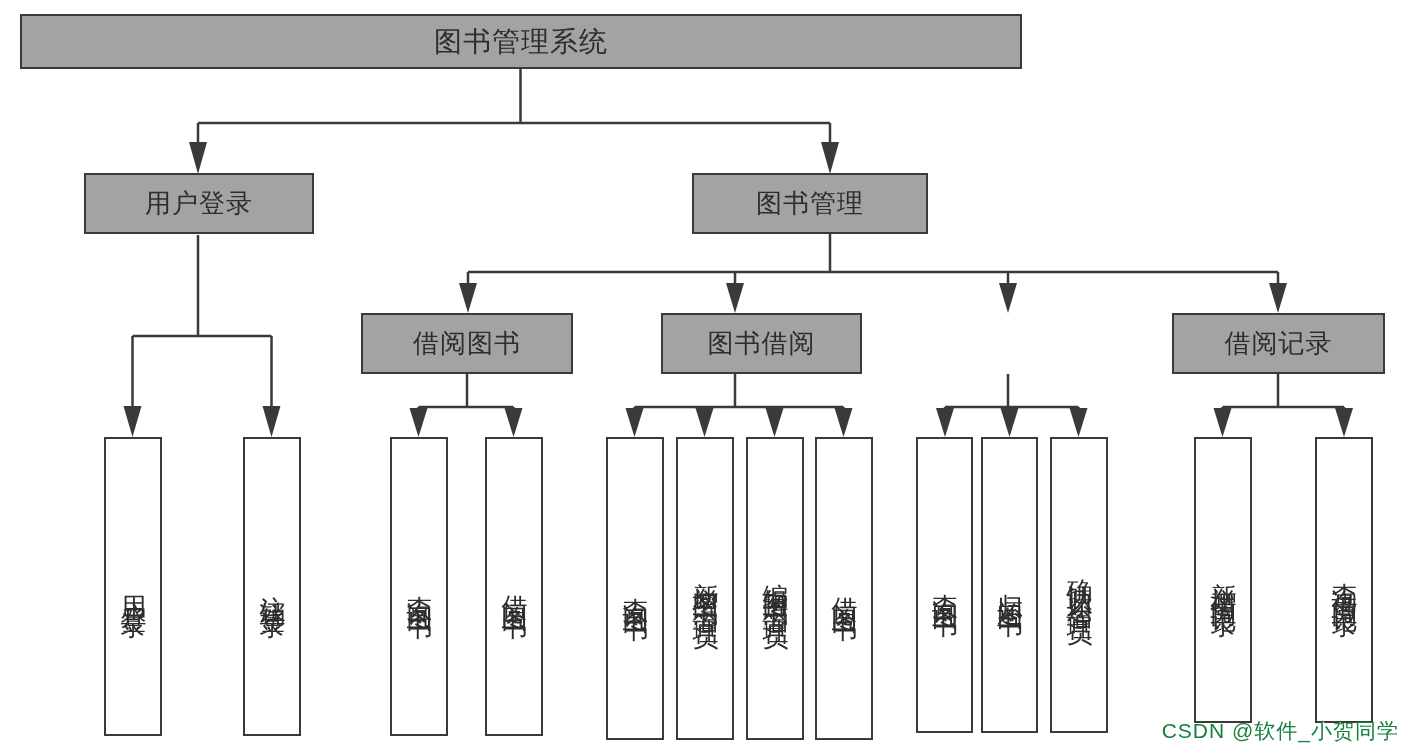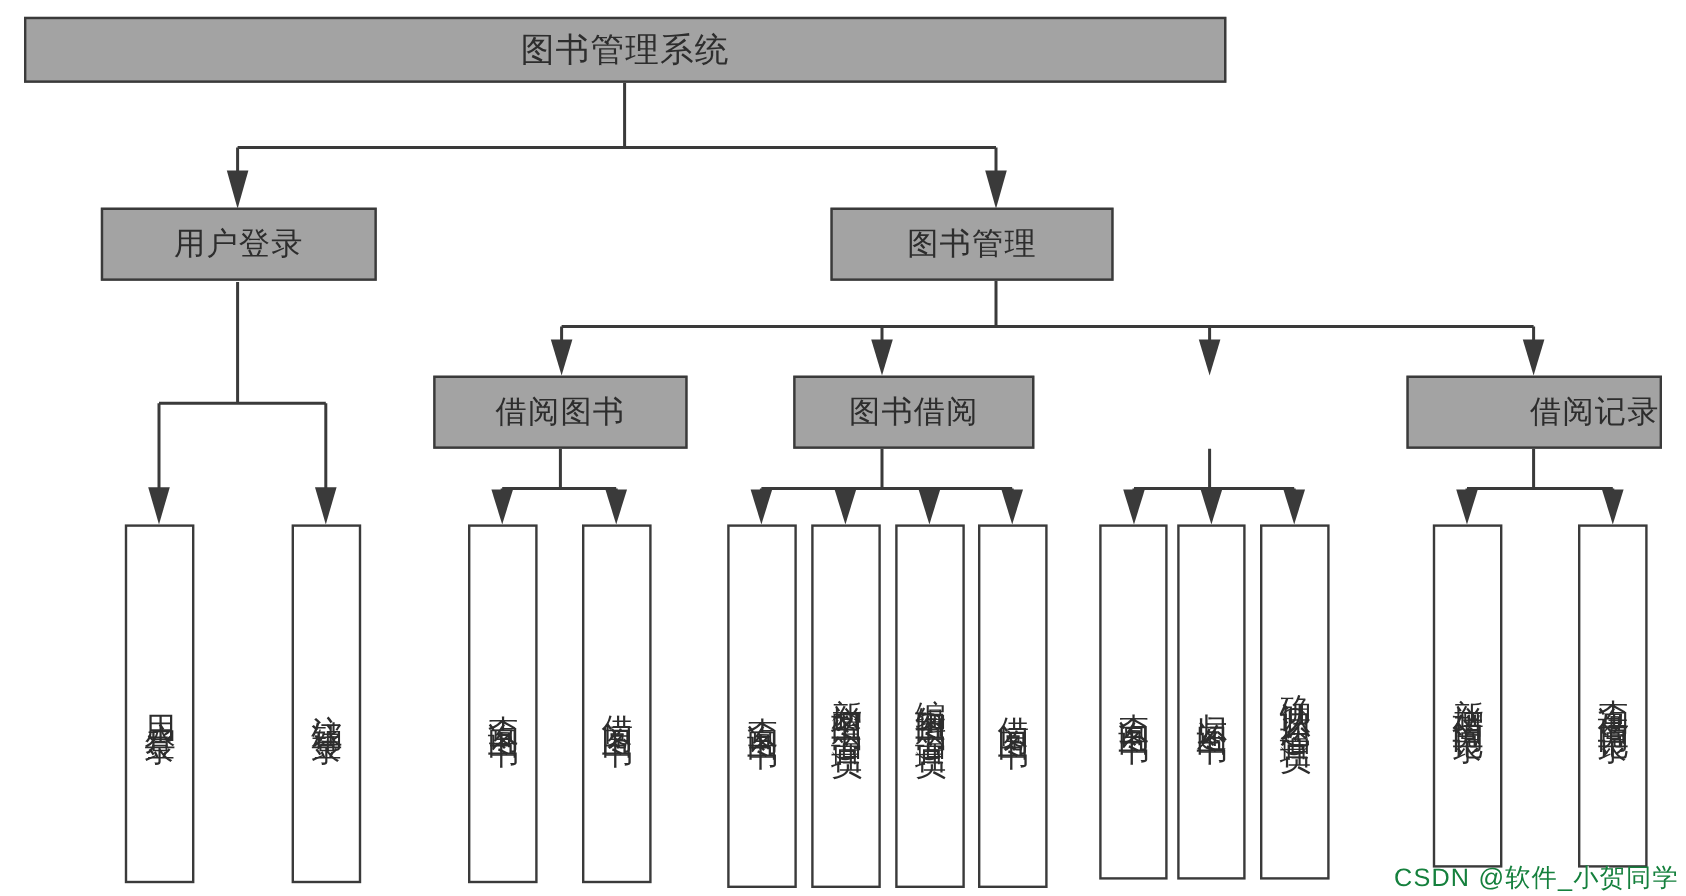--- a/index.html
+++ b/index.html
@@ -77,21 +77,21 @@
   <div class="node" style="left:692px; top:173px; width:236px; height:61px;">
     <span>图书管理</span>
   </div>
 
   <div class="node" style="left:361px; top:313px; width:212px; height:61px;">
     <span>借阅图书</span>
   </div>
   <div class="node" style="left:630px; top:313px; width:201px; height:61px;margin-left:31px;">
     <span>图书借阅</span>
   </div>
-  <div class="node" style="left:1172px; top:313px; width:213px; height:61px;justify-content:flex-end;">
+  <div class="node" style="left:1172px; top:313px; width:213px; height:61px;">
     <span>借阅记录</span>
   </div>
 
   <div class="vnode" style="left:104px; top:437px; width:58px; height:299px;">
     <span class="vtext">用户登录</span>
   </div>
   <div class="vnode" style="left:243px; top:437px; width:58px; height:299px;">
     <span class="vtext">注销登录</span>
   </div>
 

